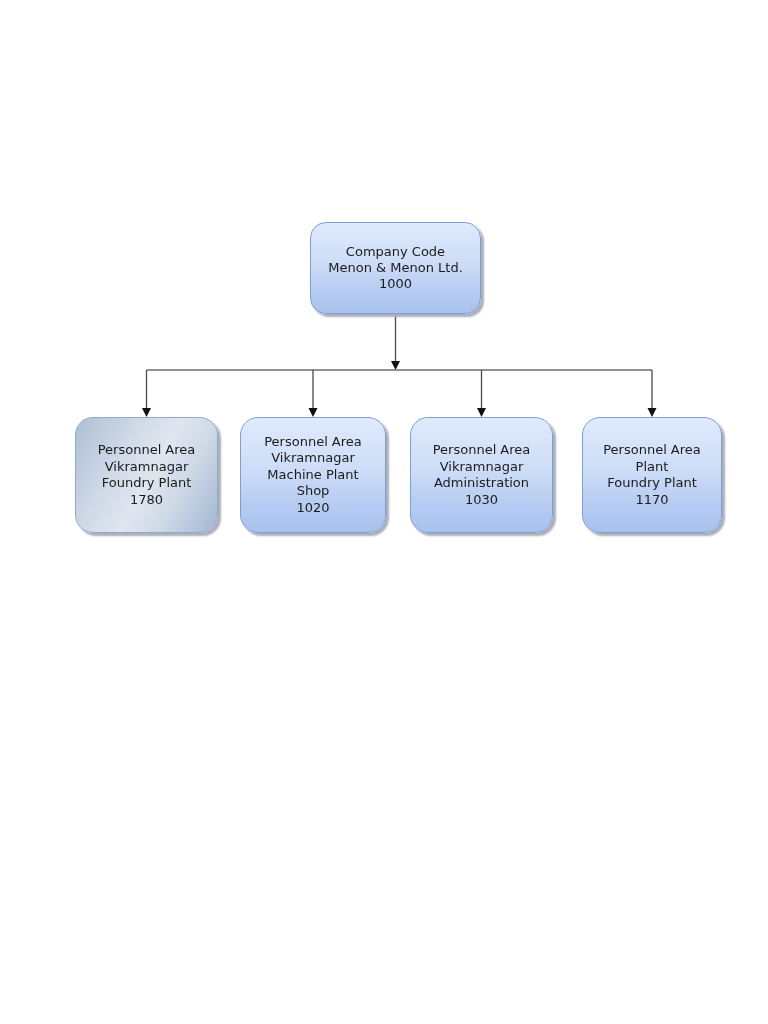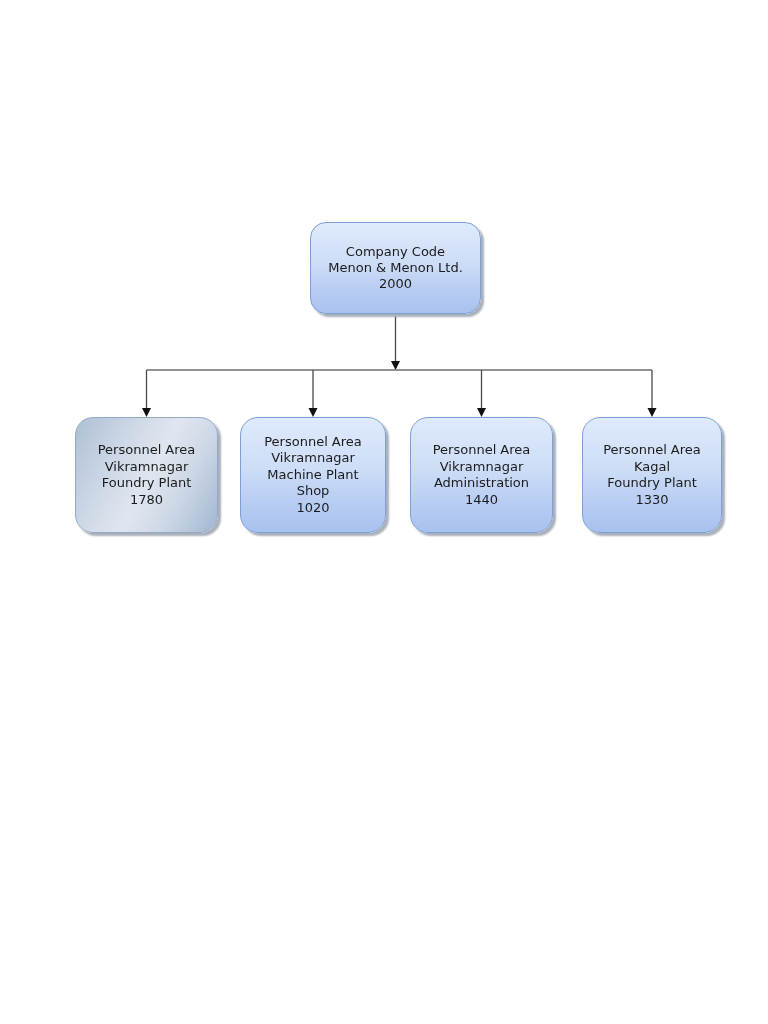--- a/index.html
+++ b/index.html
@@ -75,21 +75,21 @@
     <polygon points="308.5,408 317.5,408 313,417" fill="#111111"></polygon>
     <line x1="481.5" y1="370" x2="481.5" y2="408" stroke="#4a4a4a" stroke-width="1.3"></line>
     <polygon points="477,408 486,408 481.5,417" fill="#111111"></polygon>
     <line x1="652" y1="370" x2="652" y2="408" stroke="#4a4a4a" stroke-width="1.3"></line>
     <polygon points="647.5,408 656.5,408 652,417" fill="#111111"></polygon>
   </svg>
 
   <div class="node root">
     <div class="txt-line">Company Code</div>
     <div class="txt-line">Menon &amp; Menon Ltd.</div>
-    <div class="txt-line">2000</div>
+    <div class="txt-line">1000</div>
   </div>
 
   <div class="node child c1 selected">
     <div class="txt-line">Personnel Area</div>
     <div class="txt-line">Vikramnagar</div>
     <div class="txt-line">Foundry Plant</div>
     <div class="txt-line">1780</div>
   </div>
 
   <div class="node child c2">
@@ -97,23 +97,23 @@
     <div class="txt-line">Vikramnagar</div>
     <div class="txt-line">Machine Plant</div>
     <div class="txt-line">Shop</div>
     <div class="txt-line">1020</div>
   </div>
 
   <div class="node child c3">
     <div class="txt-line">Personnel Area</div>
     <div class="txt-line">Vikramnagar</div>
     <div class="txt-line">Administration</div>
-    <div class="txt-line">1440</div>
+    <div class="txt-line">1030</div>
   </div>
 
   <div class="node child c4">
     <div class="txt-line">Personnel Area</div>
-    <div class="txt-line">Kagal</div>
+    <div class="txt-line">Plant</div>
     <div class="txt-line">Foundry Plant</div>
-    <div class="txt-line">1330</div>
+    <div class="txt-line">1170</div>
   </div>
 
 </div>
 
 </body></html>

